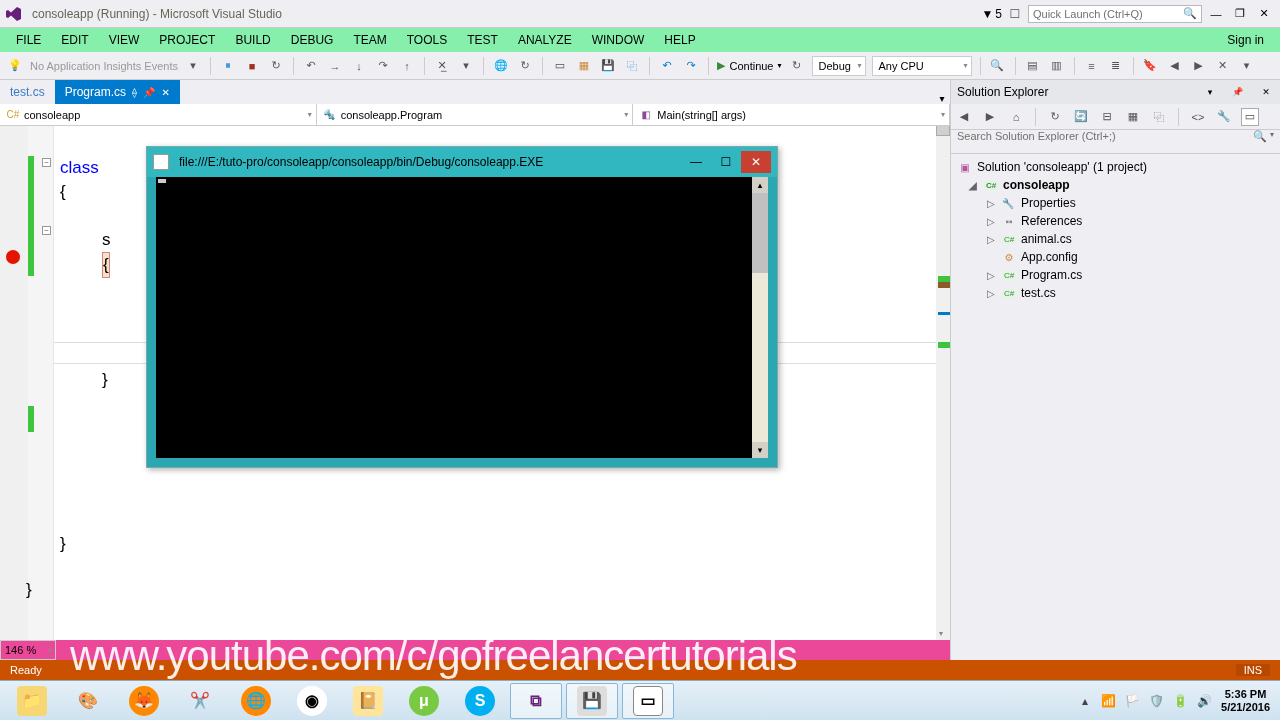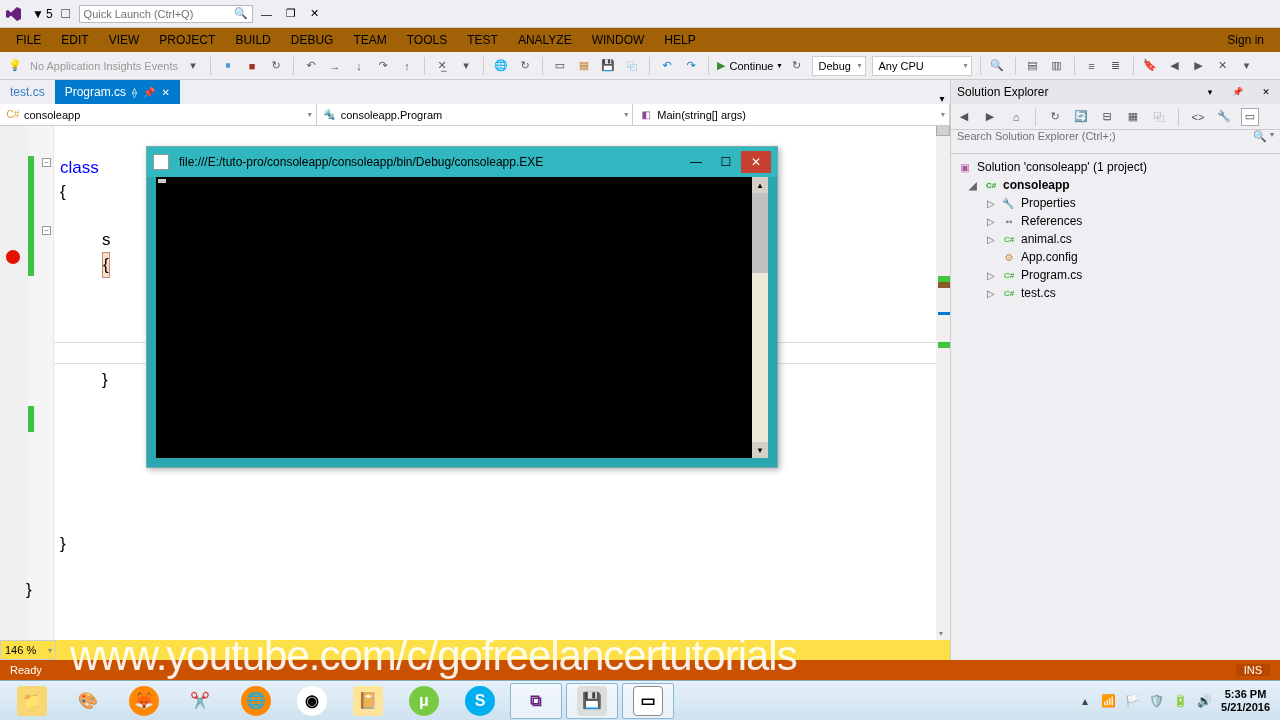--- a/index.html
+++ b/index.html
@@ -7,21 +7,21 @@
 
 .titlebar { height: 28px; background: #efeef2; display: flex; align-items: center; padding: 0 6px; font-size: 12px; border-bottom: 1px solid #ccc; }
 .titlebar .logo { width: 16px; height: 16px; margin-right: 10px; }
 .titlebar .title-text { flex: 1; color: #665; }
 .titlebar .tb-right { display: flex; align-items: center; gap: 4px; }
 .titlebar .notif { display: flex; align-items: center; gap: 2px; font-size: 12px; }
 .titlebar .search-box { width: 174px; height: 18px; border: 1px solid #b8b8c5; background: #fff; display: flex; align-items: center; padding: 0 4px; font-size: 11px; color: #717171; }
 .titlebar .search-box span.ph { flex: 1; }
 .titlebar .win-btn { width: 20px; height: 18px; display: flex; align-items: center; justify-content: center; font-size: 11px; }
 
-.menubar { height: 24px; background: #a16207; display: flex; align-items: center; padding: 0 6px; font-size: 12px; }
+.menubar { height: 24px; background: #86efac; display: flex; align-items: center; padding: 0 6px; font-size: 12px; }
 .menubar .menu-item { padding: 0 10px; }
 .menubar .signin { margin-left: auto; padding: 0 10px; }
 
 .toolbar { height: 28px; background: #efeef2; border-bottom: 1px solid #ccc; display: flex; align-items: center; padding: 0 6px; font-size: 11px; gap: 6px; }
 .tb-btn { width: 18px; height: 18px; display: flex; align-items: center; justify-content: center; color: #555; }
 .tb-sep { width: 1px; height: 18px; background: #ccc; margin: 0 2px; }
 .tb-dropdown { height: 20px; border: 1px solid #ccc; padding: 0 18px 0 6px; font-size: 11px; display: flex; align-items: center; position: relative; background: #fff; }
 .tb-dropdown::after { content: "▾"; position: absolute; right: 3px; font-size: 8px; color: #888; }
 .tb-continue { display: flex; align-items: center; gap: 4px; }
 .tb-continue .tri { color: #388a34; }
@@ -71,21 +71,21 @@
 .editor-scroll-v::before { content: "▴"; position: absolute; top: 2px; left: 3px; font-size: 8px; color: #888; }
 .editor-scroll-v::after { content: "▾"; position: absolute; bottom: 2px; left: 3px; font-size: 8px; color: #888; }
 .esv-split { position: absolute; top: -2px; right: 0; width: 14px; height: 12px; background: #d0d0d0; border: 1px solid #aaa; }
 .esv-mark { position: absolute; right: 0; width: 12px; height: 6px; }
 .esv-mark.green { background: #3ec43e; }
 .esv-mark.blue { background: #007acc; }
 .esv-mark.brown { background: #8b5a2b; }
 
 .zoom-box { height: 20px; width: 56px; border: 1px solid #ccc; font-size: 11px; display: flex; align-items: center; padding: 0 4px; position: relative; }
 .zoom-box::after { content: "▾"; position: absolute; right: 3px; font-size: 8px; color: #888; }
-.bottom-row { display: flex; background: #fde047; }
+.bottom-row { display: flex; background: #ec4899; }
 
 .sol-explorer { width: 330px; background: #efeef2; border-left: 1px solid #ccc; display: flex; flex-direction: column; }
 .se-header { height: 24px; background: #e6e7ea; display: flex; align-items: center; padding: 0 6px; font-size: 12px; gap: 12px; }
 .se-header .se-title { flex: 1; }
 .se-header .se-btn { width: 16px; height: 16px; font-size: 9px; display: flex; align-items: center; justify-content: center; }
 .se-toolbar { height: 26px; display: flex; align-items: center; padding: 0 4px; gap: 8px; border-bottom: 1px solid #ccc; }
 .se-tbtn { width: 18px; height: 18px; display: flex; align-items: center; justify-content: center; font-size: 11px; color: #555; }
 .se-search { height: 24px; display: flex; align-items: flex-start; border-bottom: 1px solid #ccc; padding: 0 6px; font-size: 11px; color: #717171; }
 .se-search .ph { flex: 1; }
 .se-tree { flex: 1; padding: 4px 0; font-size: 12px; }
@@ -116,20 +116,21 @@
 .task-tray .clock { text-align: center; line-height: 13px; font-size: 11px; font-weight: bold; }
 .tray-ic { width: 16px; height: 16px; font-size: 12px; display: flex; align-items: center; justify-content: center; color: #444; }
 </style>
 </head>
 <body>
 
 <div class="titlebar">
   <svg class="logo" viewBox="0 0 16 16">
       <path fill="#68217a" d="M11 1l4 2v10l-4 2-6-5.5L2 12l-2-1V5l2-1 3 2.5L11 1z"></path>
     </svg>
+  <span class="title-text">consoleapp (Running) - Microsoft Visual Studio</span>
   <div class="tb-right">
     <div class="notif">▼ <span>5</span></div>
     <div class="tb-btn">☐</div>
     <div class="search-box">
       <span class="ph">Quick Launch (Ctrl+Q)</span>
       <span>🔍</span>
     </div>
     <div class="win-btn">—</div>
     <div class="win-btn">❐</div>
     <div class="win-btn">✕</div>

